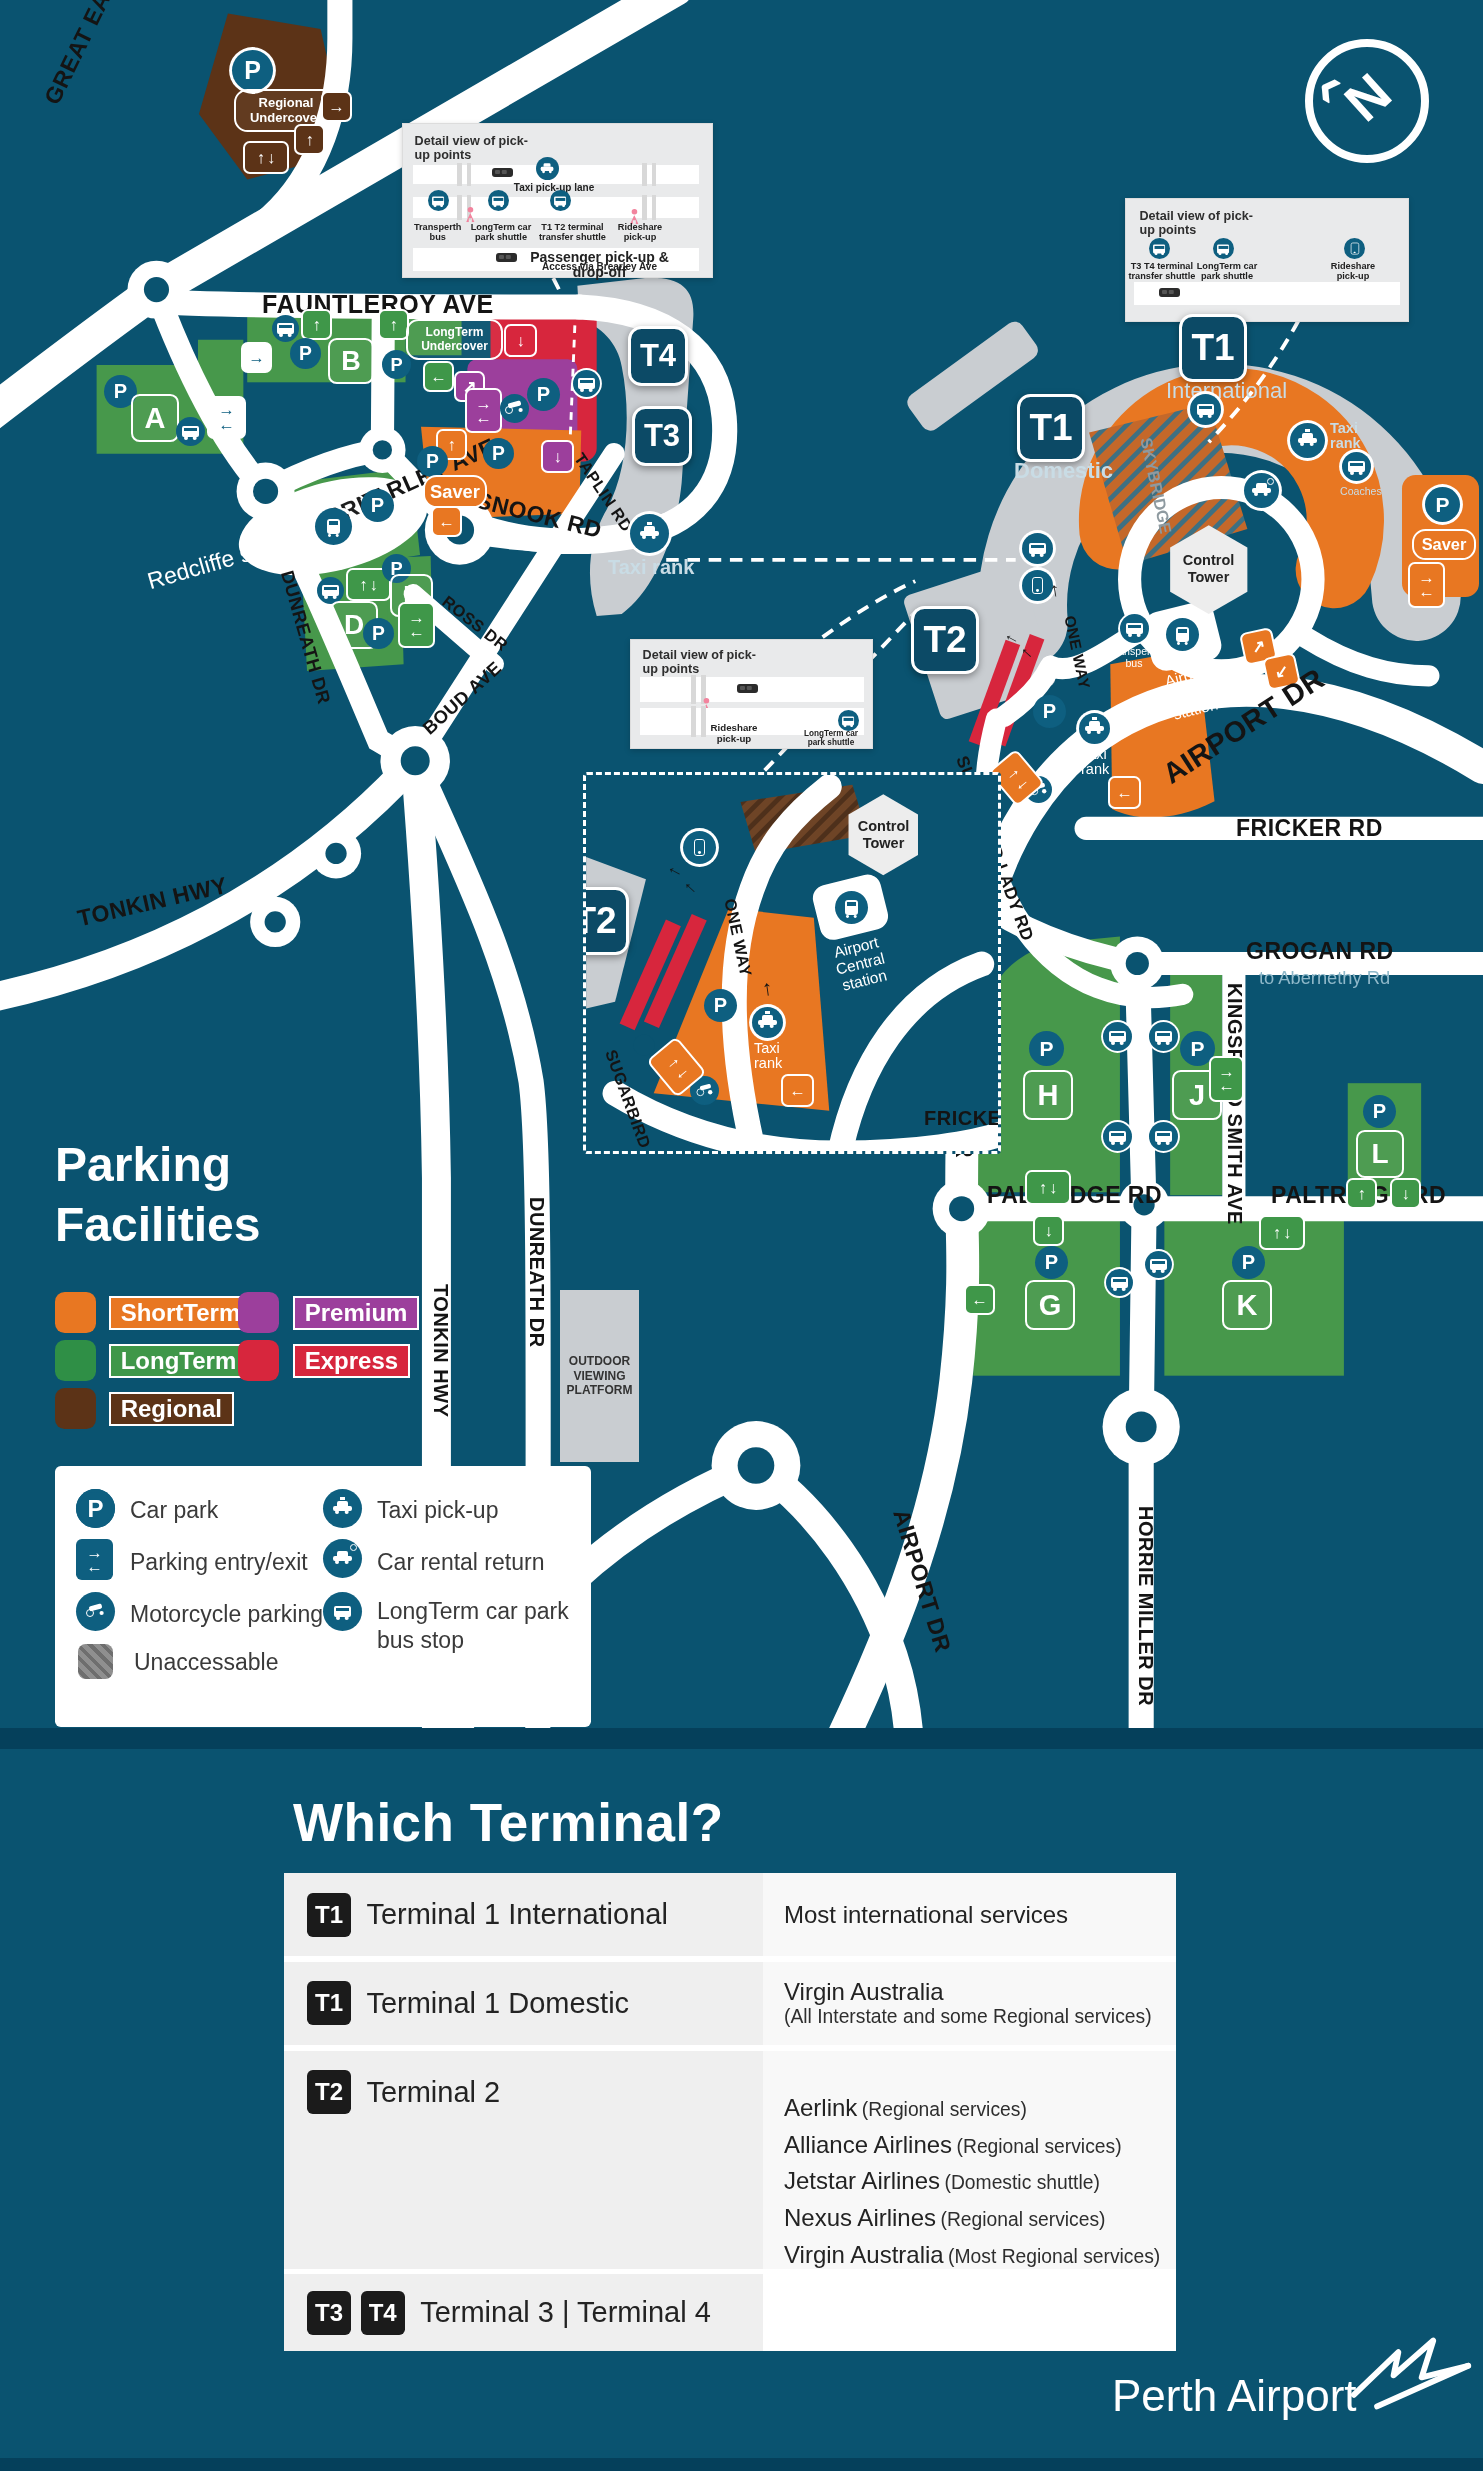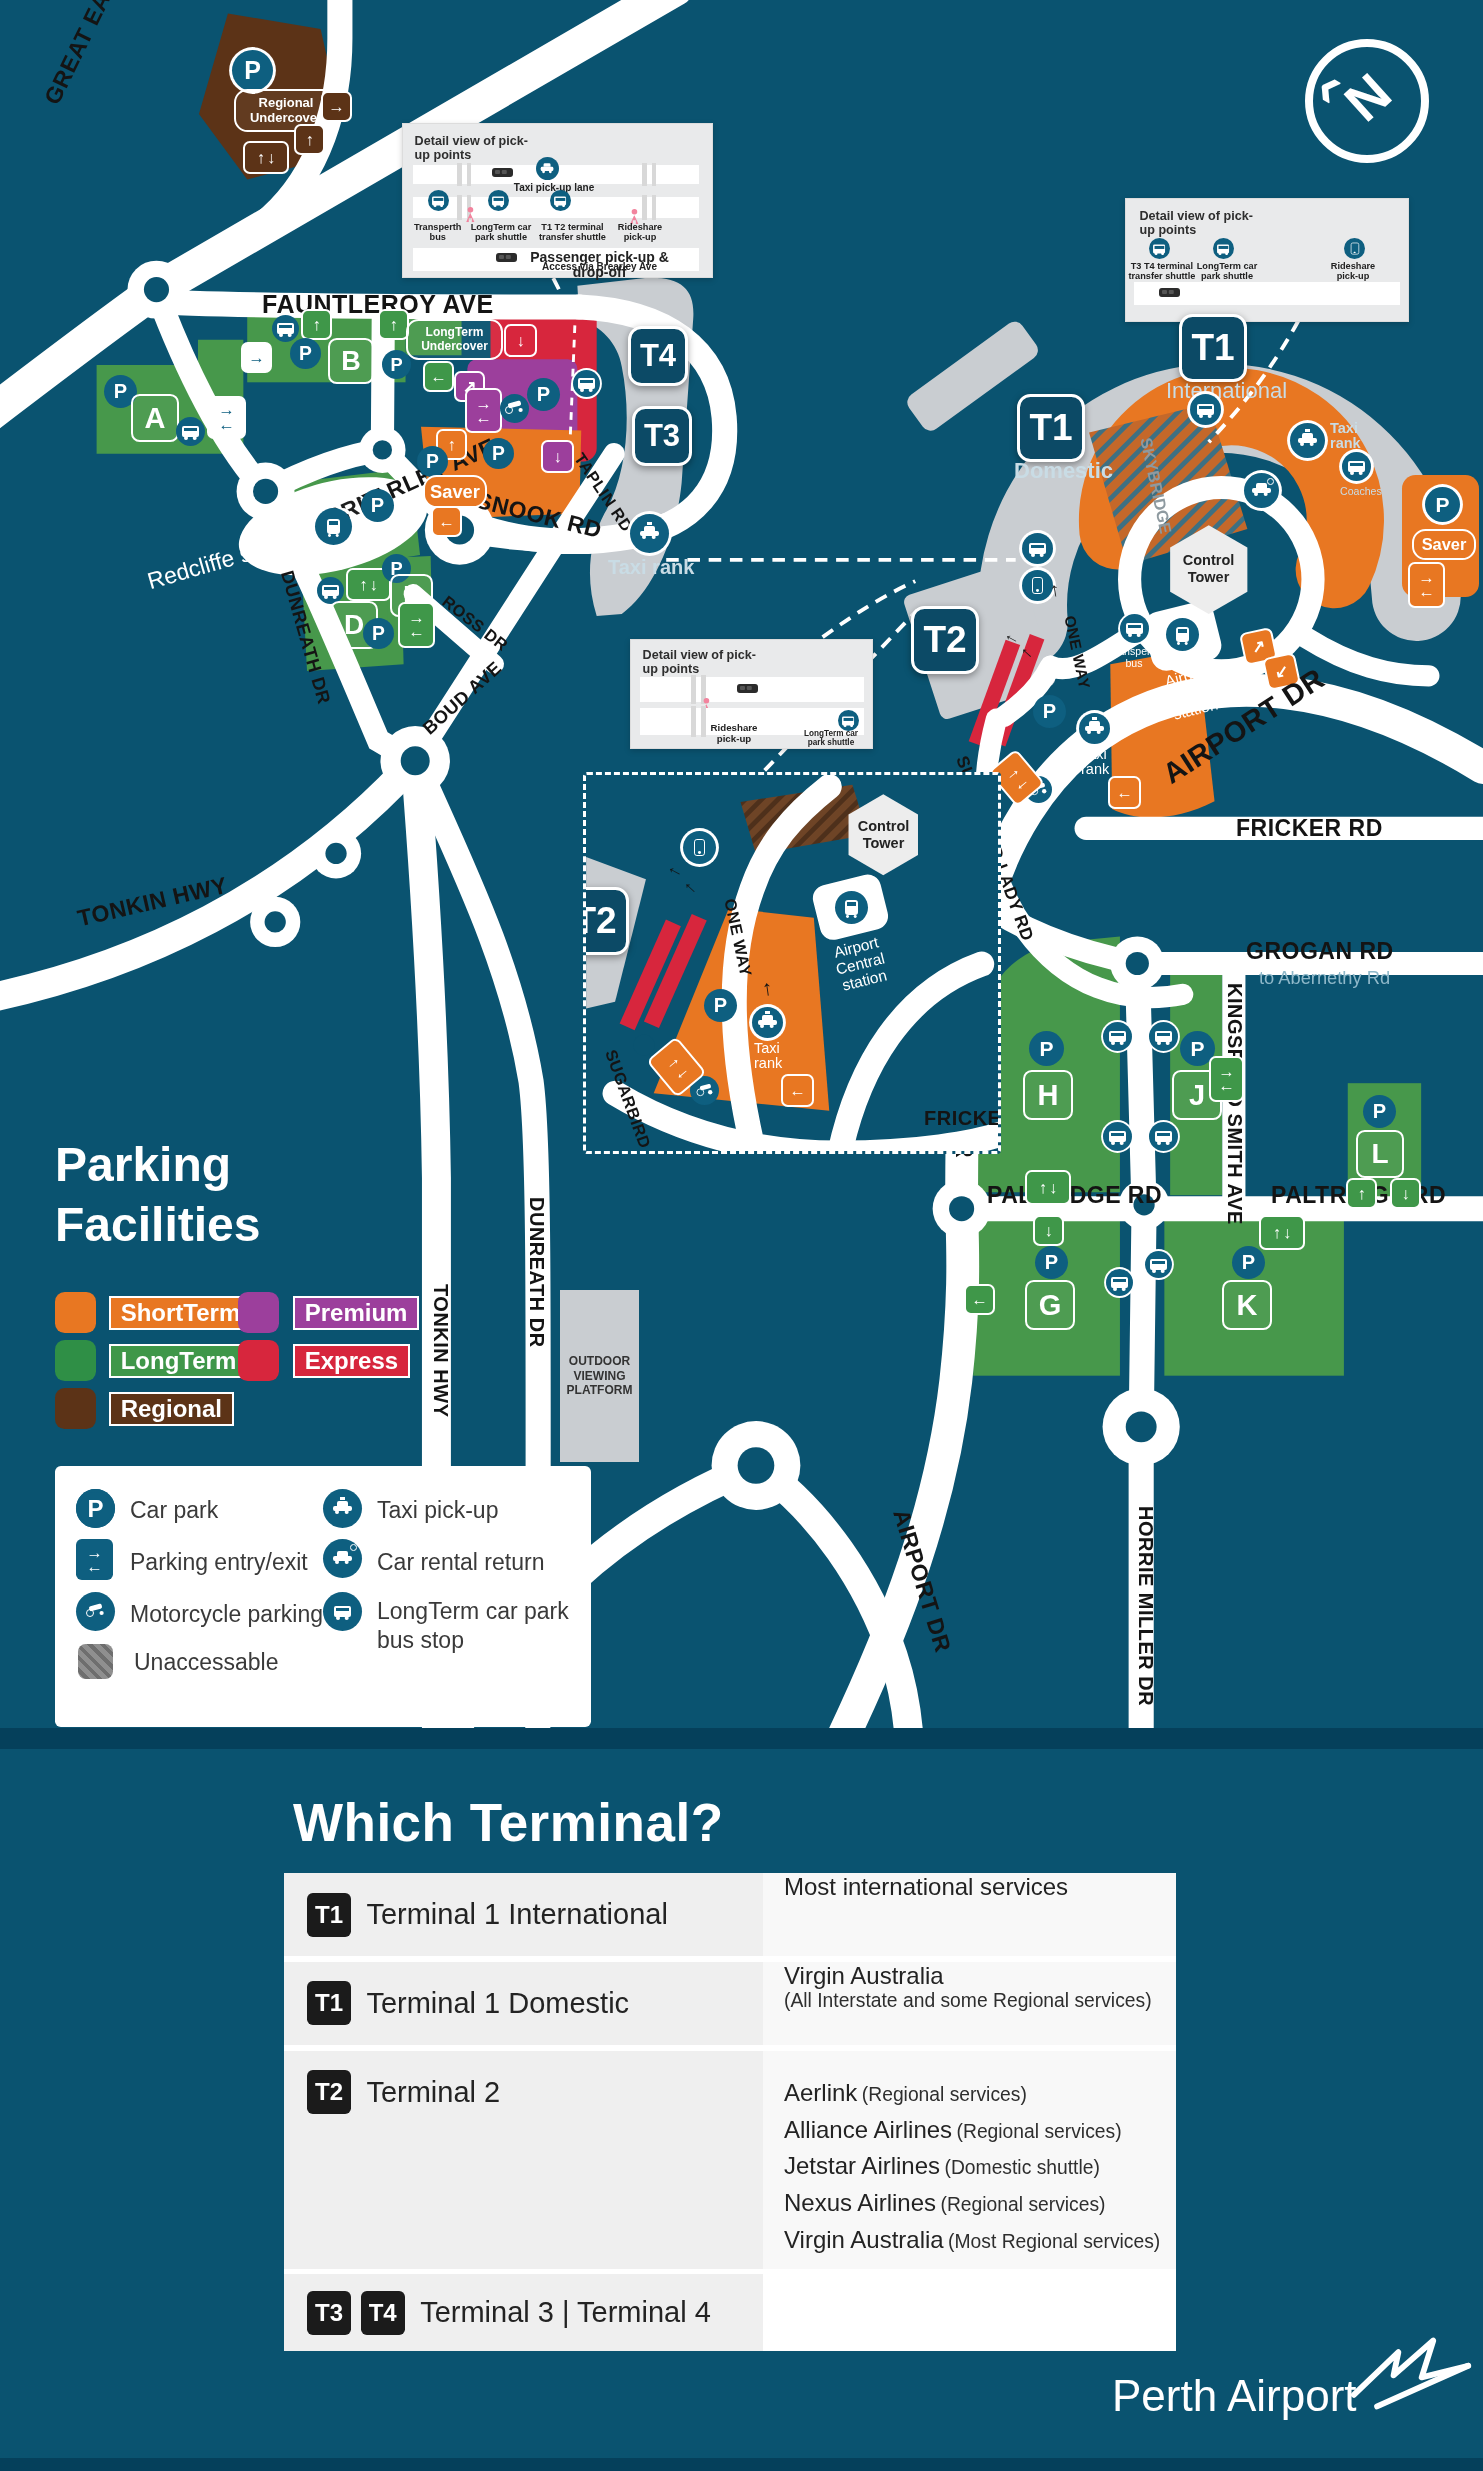--- a/index.html
+++ b/index.html
@@ -43,21 +43,21 @@
   .dbox{position:absolute;background:#E9EAEB;border:1px solid #DCDCDC;box-shadow:0 1.9px 5.8px rgba(0,0,0,.18)}
   .dtitle{position:absolute;color:#2E2E2E;font-weight:700;font-size:12.6px;line-height:1.15}
   .dlbl{position:absolute;color:#222;font-weight:700;font-size:9.2px;line-height:1.1;text-align:center}
   .carb{position:absolute;background:#2B2B2B;border-radius:2.9px}
   .carb::before{content:"";position:absolute;left:2.9px;top:1.9px;width:4.8px;height:3.9px;background:#555;border-radius:1px;box-shadow:6.8px 0 0 #555}
   .unacc{background:repeating-linear-gradient(45deg,#8F8F8F 0 4.8px,#6E6E6E 4.8px 8.7px);border-radius:7.7px}
   .swl{position:absolute;border:2.9px solid #fff;color:#fff;font-weight:700;font-size:24px;padding:1px 9.7px;white-space:nowrap}
   .legend-txt{color:#3A3A3A;font-size:23px}
   .trow{display:flex}
   .tleft{background:#EFEFEF;display:flex;align-items:center;gap:15.4px;padding-left:23px;box-sizing:border-box}
-  .tright{background:#F8F8F8;flex:1;display:flex;flex-direction:column;justify-content:flex-start;padding-left:21px;box-sizing:border-box}
+  .tright{background:#F8F8F8;flex:1;display:flex;flex-direction:column;justify-content:center;padding-left:21px;box-sizing:border-box}
   .tbadge2{width:44px;height:44px;background:#1B1B1B;border-radius:5.8px;color:#fff;font-weight:700;font-size:24px;display:flex;align-items:center;justify-content:center;flex:none}
   .tname{font-size:29px;color:#232323}
   .tmain{font-size:24px;color:#232323}
   .tsub{font-size:19.3px;color:#2E2E2E}
 </style>
 </head>
 <body>
 
 <div class="abs" id="map" style="left:0;top:0;width:1483px;height:1730px">
 
@@ -621,21 +621,21 @@
     <div class="tright">
       <span class="tmain">Virgin Australia</span>
       <span class="tsub">(All Interstate and some Regional services)</span>
     </div>
   </div>
   <div class="trow" style="height:218px;margin-bottom:5.8px">
     <div class="tleft" style="width:479px;align-items:flex-start;padding-top:19.3px">
       <div class="tbadge2">T2</div>
       <span class="tname" style="line-height:44px">Terminal 2</span>
     </div>
-    <div class="tright" style="justify-content:center;padding-top:13.5px;gap:8.7px">
+    <div class="tright" style="justify-content:flex-end;padding-top:13.5px;gap:8.7px">
       <span><span class="tmain">Aerlink</span> <span class="tsub">(Regional services)</span></span>
       <span><span class="tmain">Alliance Airlines</span> <span class="tsub">(Regional services)</span></span>
       <span><span class="tmain">Jetstar Airlines</span> <span class="tsub">(Domestic shuttle)</span></span>
       <span><span class="tmain">Nexus Airlines</span> <span class="tsub">(Regional services)</span></span>
       <span><span class="tmain">Virgin Australia</span> <span class="tsub">(Most Regional services)</span></span>
     </div>
   </div>
   <div class="trow" style="height:77px">
     <div class="tleft" style="width:479px;gap:9.7px">
       <div class="tbadge2">T3</div>

